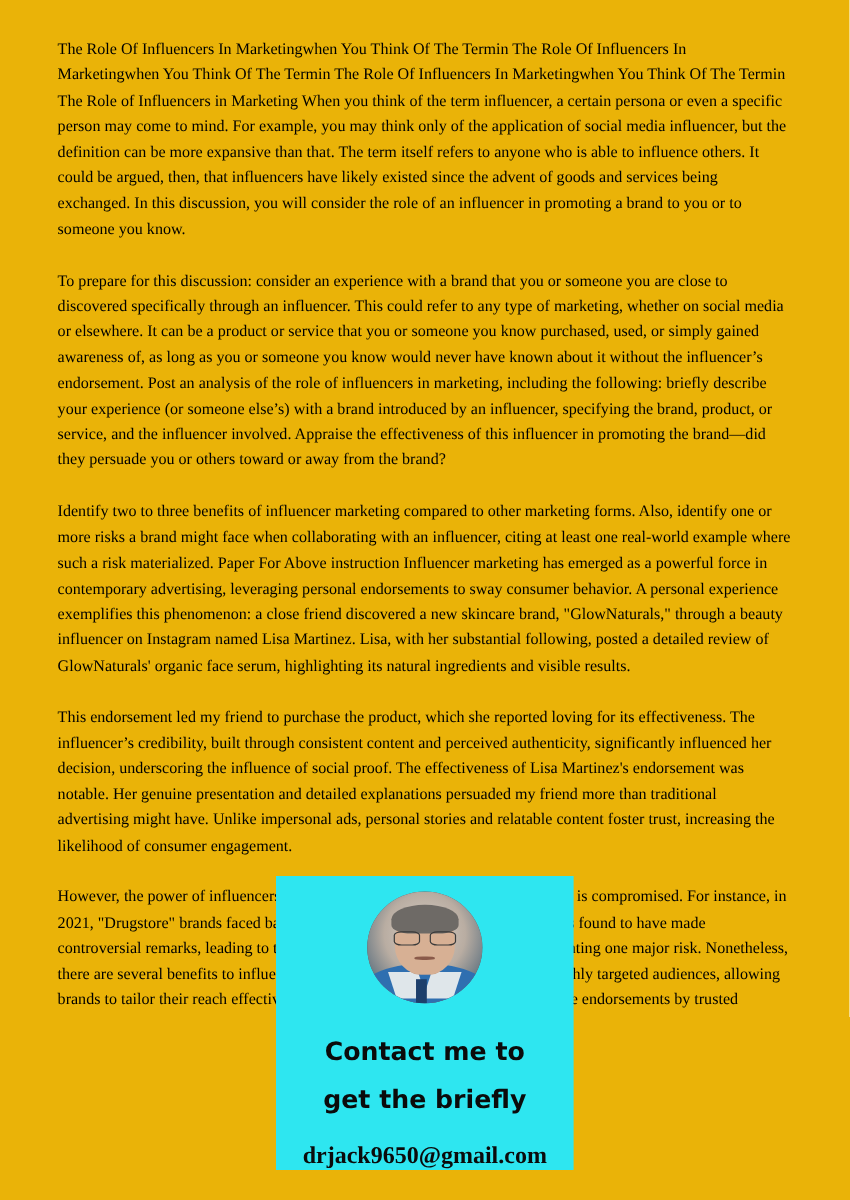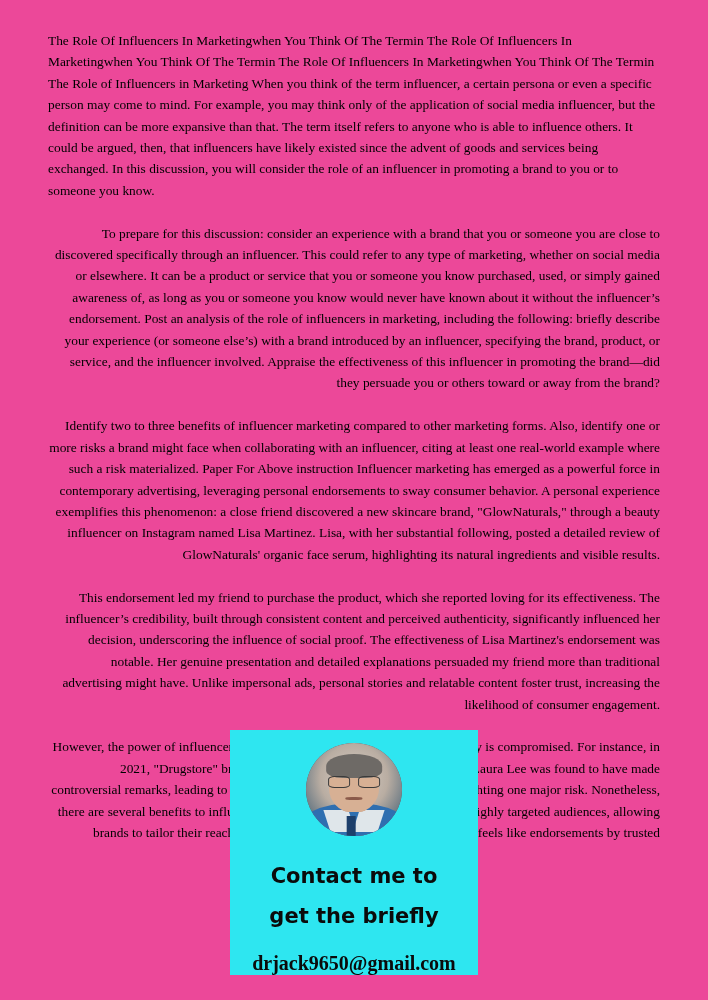--- a/index.html
+++ b/index.html
@@ -10,40 +10,39 @@
   body {
     width: 708px;
     height: 1000px;
     position: relative;
     overflow: hidden;
     font-family: "Liberation Serif", serif;
   }
   .page {
     position: absolute;
     inset: 0;
-    background: #ec4899;
+    background: #eab308;
   }
   .doc-body {
     position: absolute;
     left: 48px;
     top: 30px;
     width: 612px;
   }
   .para {
     font-family: "Liberation Serif", serif;
     font-size: 13.4px;
     line-height: 21.4px;
     color: #000000;
     text-align: left;
     margin: 0 0 0 0;
     white-space: pre-wrap;
   }
   .para + .para {
     margin-top: 21.4px;
-    text-align: right;
   }
   
   .sticker {
     position: absolute;
     left: 230px;
     top: 730px;
     width: 248px;
     height: 245px;
     background: #2ee6f0;
     display: flex;

